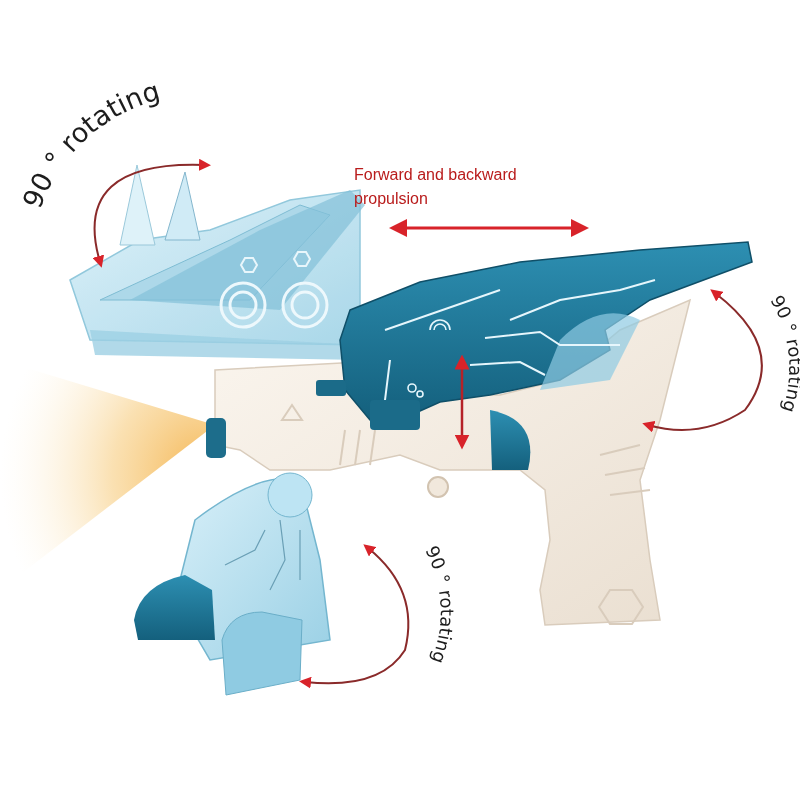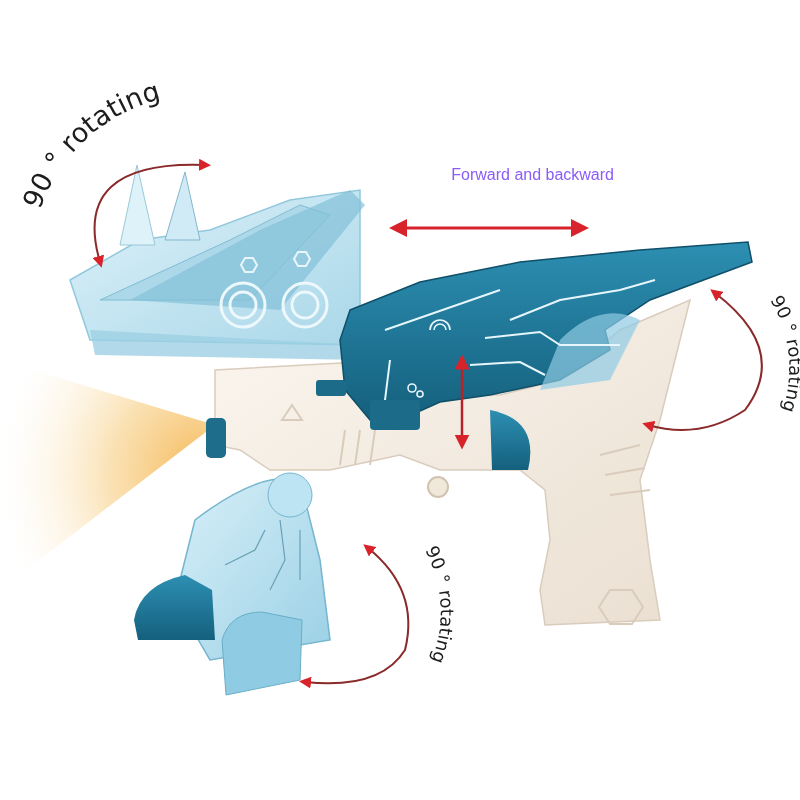--- a/index.html
+++ b/index.html
@@ -1,21 +1,21 @@
 <!DOCTYPE html>
 <html><head>
 <meta charset="utf-8">
 <style>
   html, body { margin: 0; padding: 0; background: #ffffff; }
   body { width: 800px; height: 800px; position: relative; overflow: hidden;
          font-family: "Liberation Sans", "DejaVu Sans", sans-serif; }
   .stage { position: absolute; left: 0; top: 0; width: 800px; height: 800px; }
   svg.art { position: absolute; left: 0; top: 0; }
   .label { position: absolute; color: #2a2a2a; white-space: nowrap; }
-  .label-center { font-size: 16px; text-align: right; line-height: 24px; left: 374px; top: 163px; width: 240px; color: #8b5cf6; }
+  .label-center { font-size: 16px; text-align: left; line-height: 24px; left: 354px; top: 163px; width: 240px; color: #b91c1c; }
   .curved-text { font-family: "DejaVu Sans", sans-serif; fill: #1d1d1d; }
 </style>
 </head>
 <body>
 
 <div class="stage">
 
 <svg class="art" width="800" height="800" viewBox="0 0 800 800">
   <defs>
     <radialGradient id="beam" cx="0.95" cy="0.5" r="0.95">
@@ -139,15 +139,16 @@
   <text class="curved-text" font-size="18">
     <textPath href="#arcR">90 ° rotating</textPath>
   </text>
   <text class="curved-text" font-size="18">
     <textPath href="#arcB">90 ° rotating</textPath>
   </text>
 </svg>
 
 <div class="label label-center">
   <div>Forward and backward</div>
+  <div>propulsion</div>
 </div>
 
 </div>
 
 </body></html>

